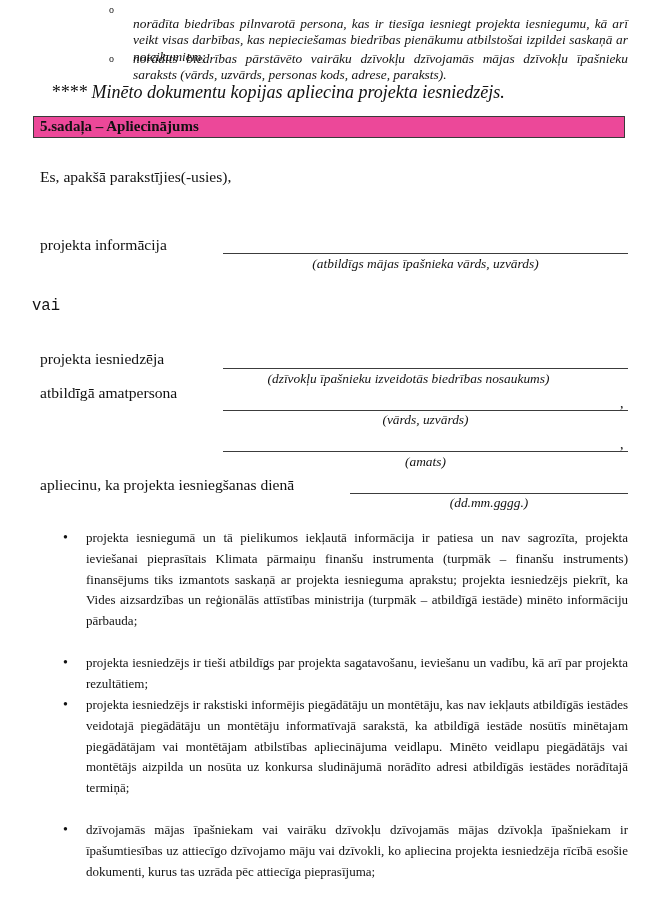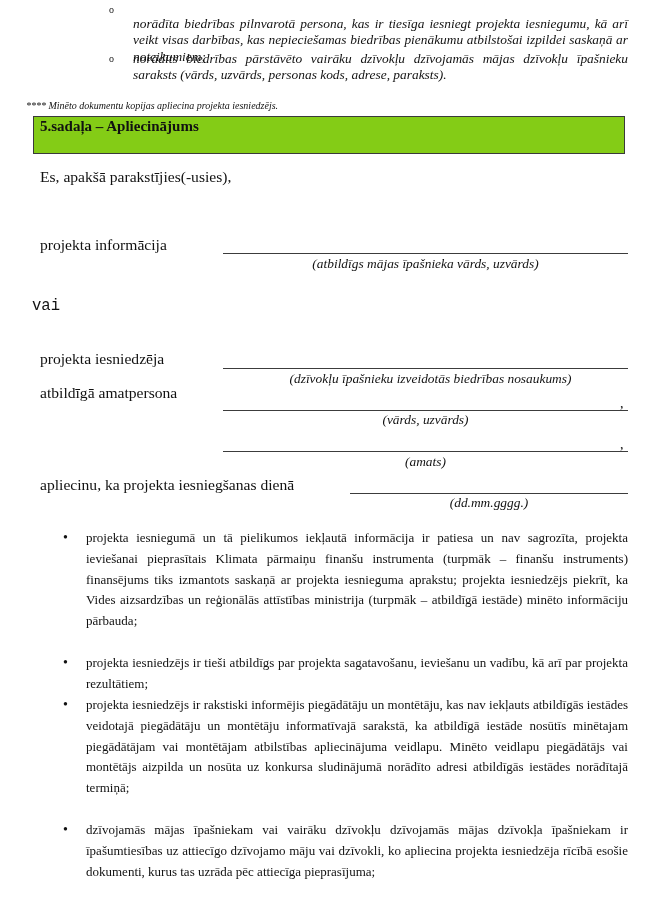--- a/index.html
+++ b/index.html
@@ -29,36 +29,35 @@
     }
     .sub-bullet {
       position: absolute;
       left: 109px;
       font-size: 10px;
       line-height: 16px;
       font-style: normal;
     }
     .footnote {
       position: absolute;
-      left: 26px;
+      left: 51px;
       top: 84px;
       font-style: italic;
-      font-size: 10px;
+      font-size: 18px;
       line-height: 16px;
-      margin-top: 14px;
     }
 
     
     .section-header {
       position: absolute;
       left: 33px;
       top: 116px;
       width: 592px;
-      height: 38px;
-      background: #84cc16;
+      height: 22px;
+      background: #ec4899;
       border: 1.5px solid #3a3a3a;
       box-sizing: border-box;
       font-weight: bold;
       font-size: 15px;
       line-height: 19px;
       padding-left: 6px;
     }
 
     .body-text {
       position: absolute;
@@ -124,21 +123,21 @@
   <div class="body-text" style="left:40px; top:168px;">Es, apakšā parakstījies(-usies),</div>
 
   <div class="body-text" style="left:40px; top:236px;">projekta informācija</div>
   <div class="sig-line" style="left:223px; top:253px; width:405px;"></div>
   <div class="sig-caption" style="left:223px; top:256px; width:405px;">(atbildīgs mājas īpašnieka vārds, uzvārds)</div>
 
   <div class="body-text" style="left:32px; top:297px;font-family:Liberation Mono, monospace;">vai</div>
 
   <div class="body-text" style="left:40px; top:350px;">projekta iesniedzēja</div>
   <div class="sig-line" style="left:223px; top:368px; width:405px;"></div>
-  <div class="sig-caption" style="left:228px; top:371px; width:405px;">(dzīvokļu īpašnieku izveidotās biedrības nosaukums)</div>
+  <div class="sig-caption" style="left:206px; top:371px; width:405px;">(dzīvokļu īpašnieku izveidotās biedrības nosaukums)</div>
 
   <div class="body-text" style="left:40px; top:384px;text-align:right;">atbildīgā amatpersona</div>
   <div class="sig-line" style="left:223px; top:410px; width:405px;"></div>
   <span class="comma" style="left:620px; top:397px;">,</span>
   <div class="sig-caption" style="left:223px; top:412px; width:405px;">(vārds, uzvārds)</div>
 
   <div class="sig-line" style="left:223px; top:451px; width:405px;"></div>
   <span class="comma" style="left:620px; top:438px;">,</span>
   <div class="sig-caption" style="left:223px; top:454px; width:405px;">(amats)</div>
 

